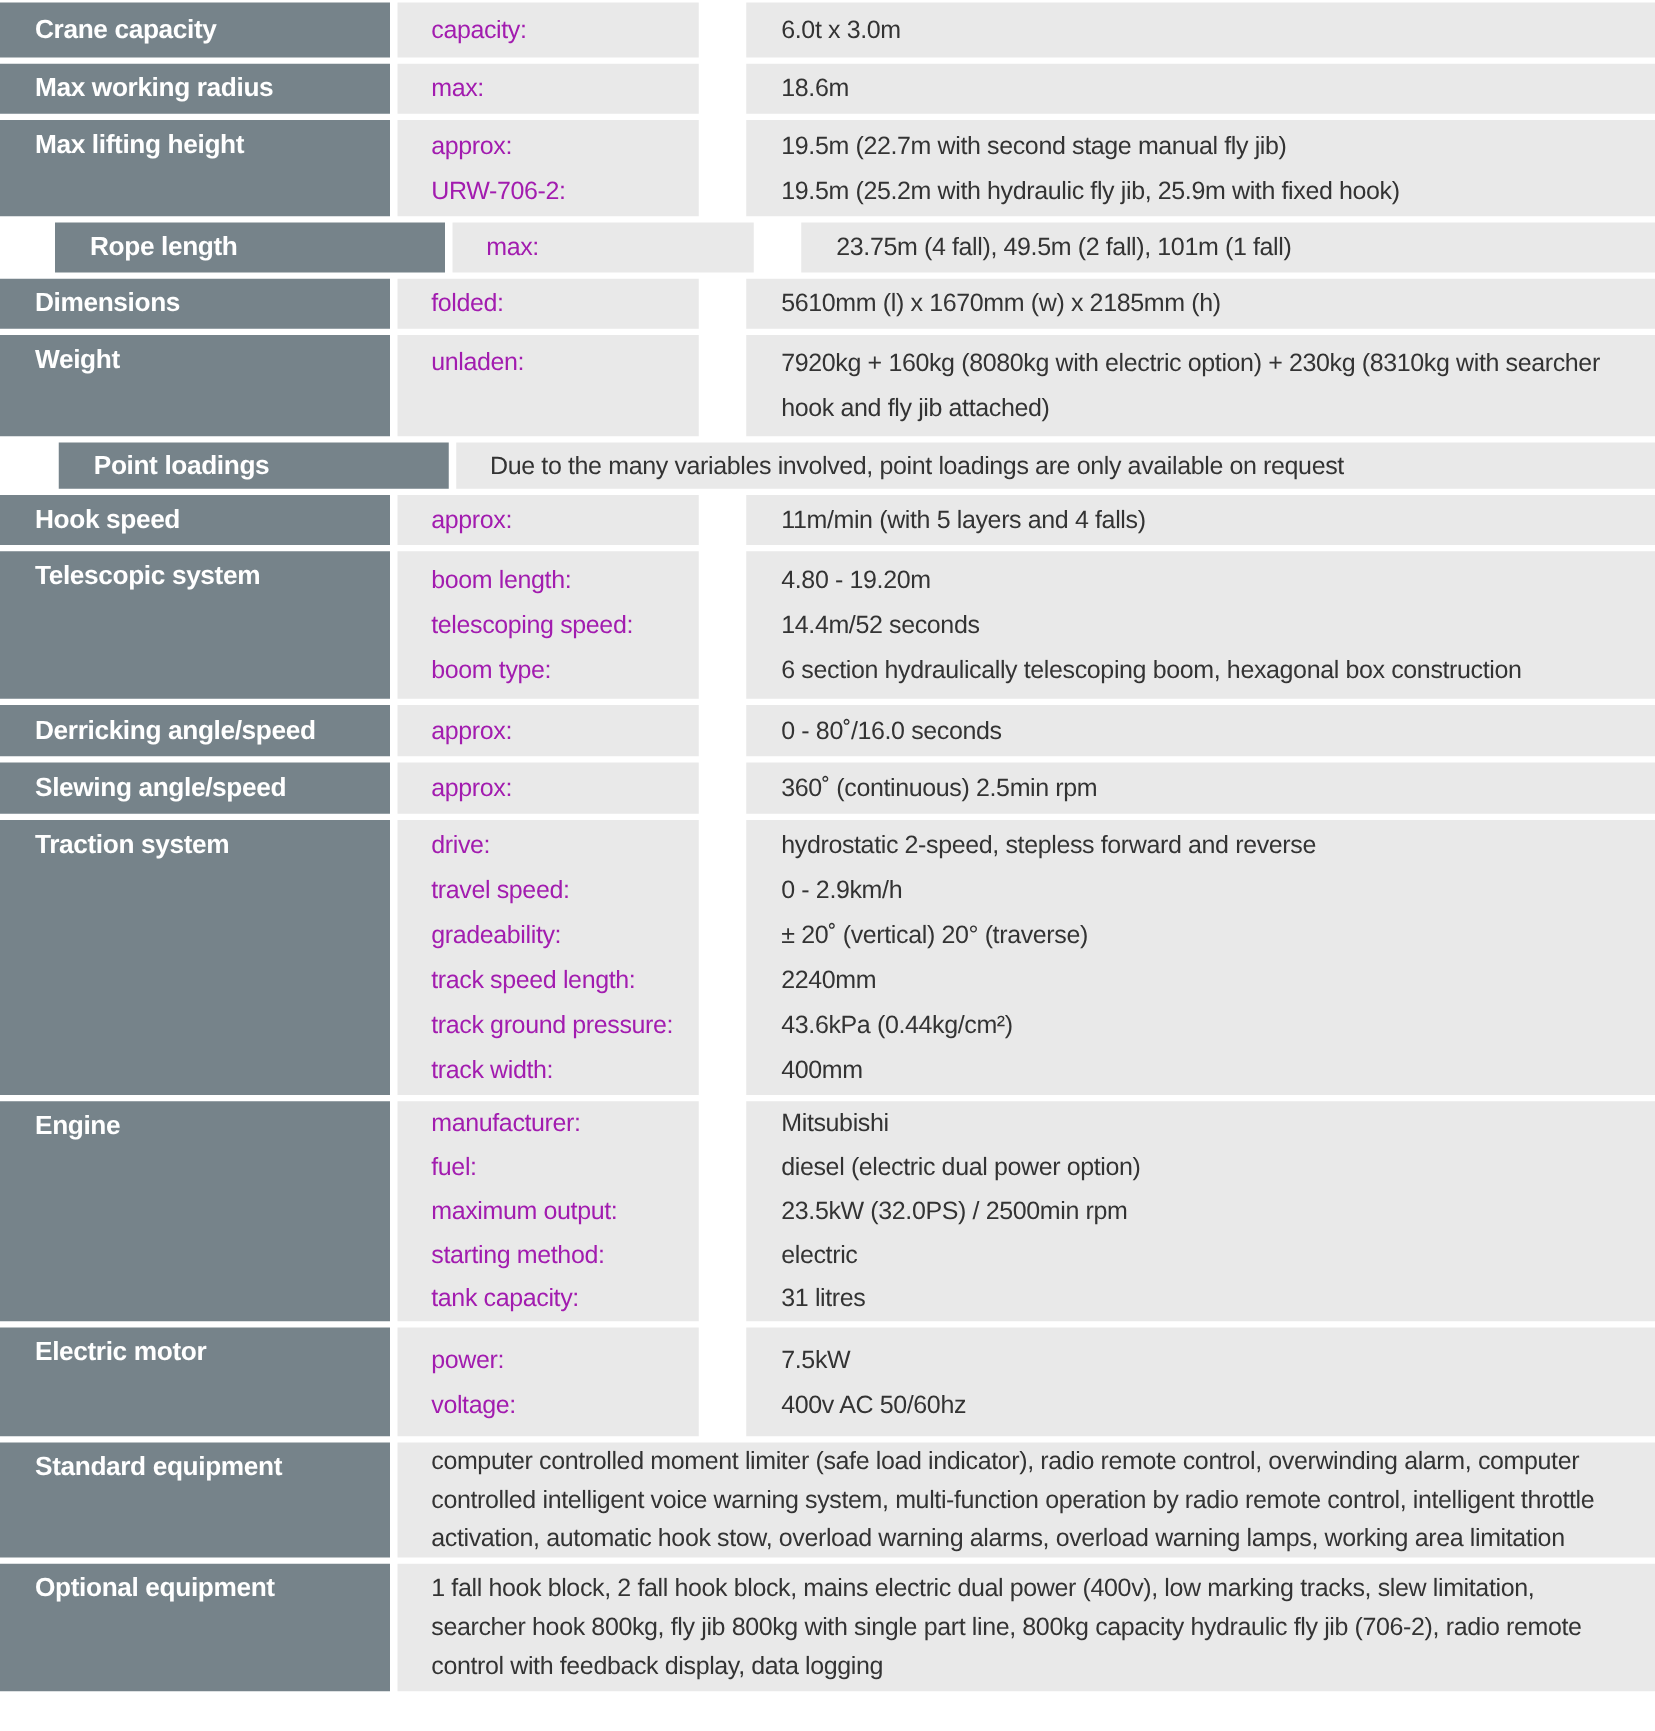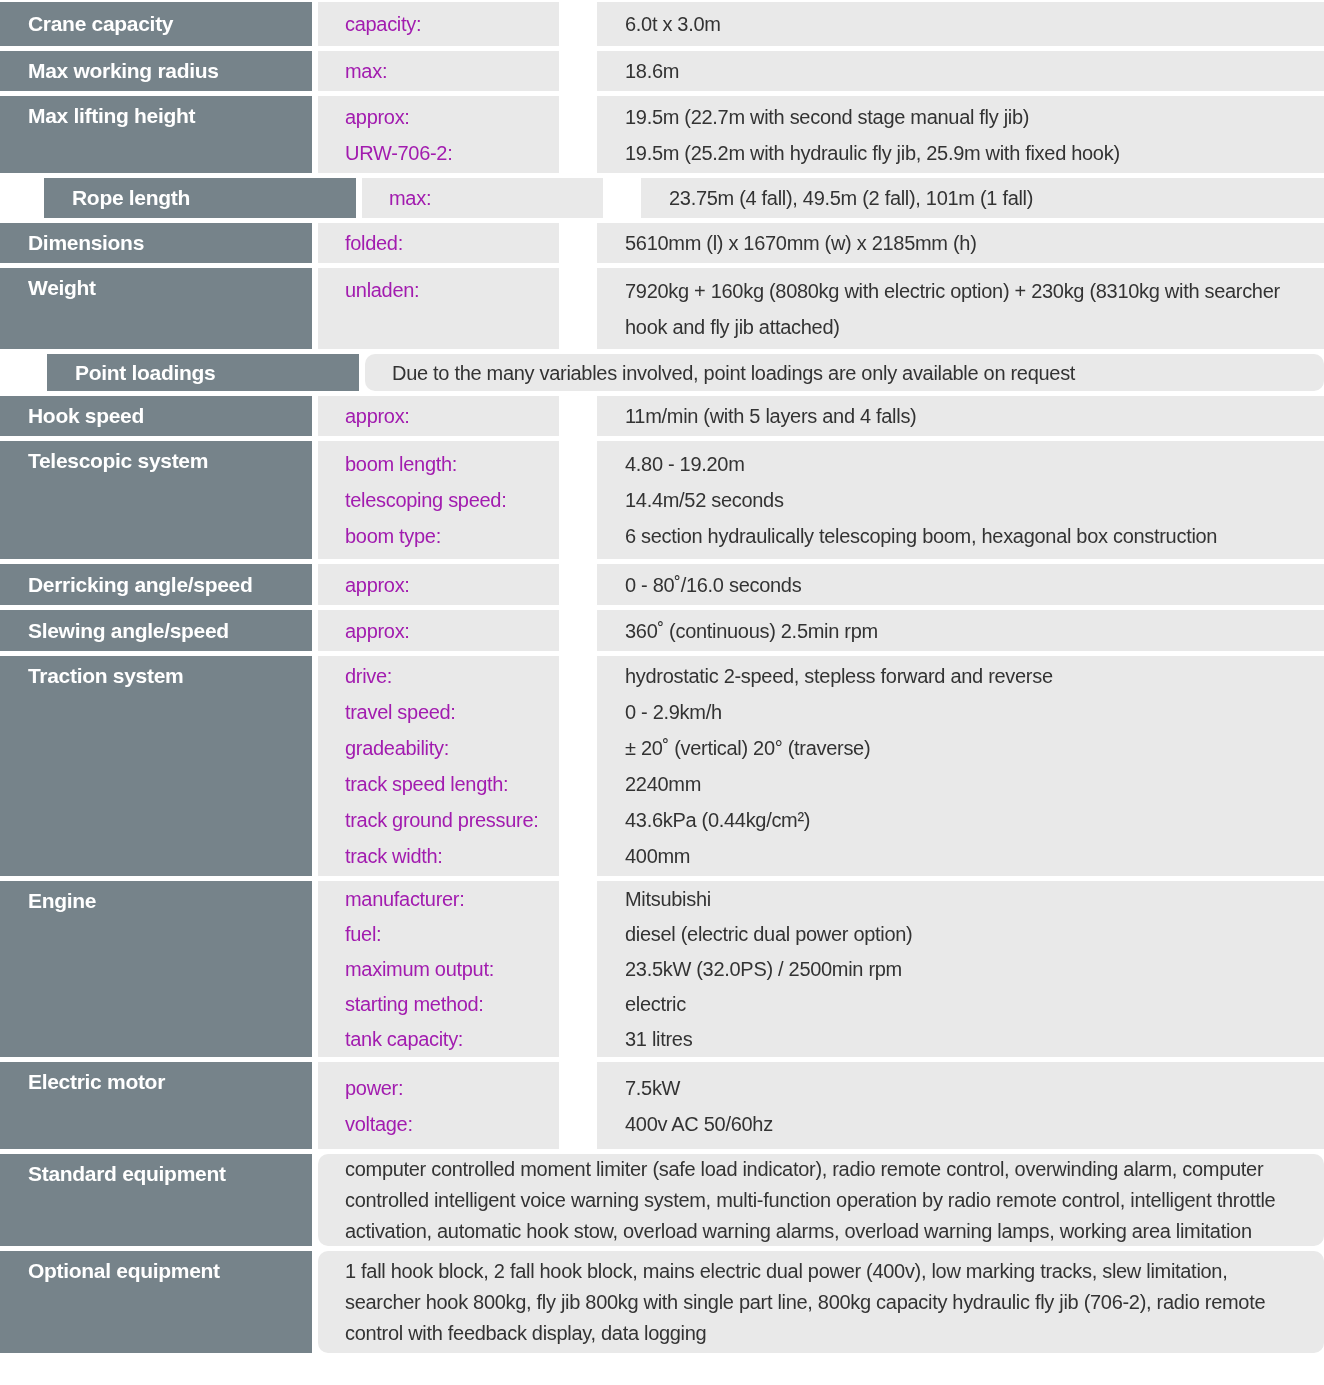--- a/index.html
+++ b/index.html
@@ -28,21 +28,21 @@
     display:flex; flex-direction:column; justify-content:center;
   }
   .c3 {
     flex:1 1 auto; box-sizing:border-box;
     background:#e9e9e9; padding-left:28px; padding-right:20px;
     display:flex; flex-direction:column; justify-content:center;margin-left:32px;
   }
   .cm {
     flex:1 1 auto; box-sizing:border-box;
     background:#e9e9e9; padding-left:27px; padding-right:22px;
-    display:flex; flex-direction:column; justify-content:center;border-radius:10px;
+    display:flex; flex-direction:column; justify-content:center;
   }
   .lbl { color:#a21caf; font-size:20px; line-height:36px; white-space:nowrap; }
   .val { color:#333333; font-size:20px; line-height:36px; }
   .txt { color:#333333; font-size:20px; line-height:31px; }
   .r1  { height:44px; }
   .r2  { height:40px; }
   .r3  { height:77px; }
   .r4  { height:40px;padding-left:44px; }
   .r5  { height:40px; }
   .r6  { height:81px; }

